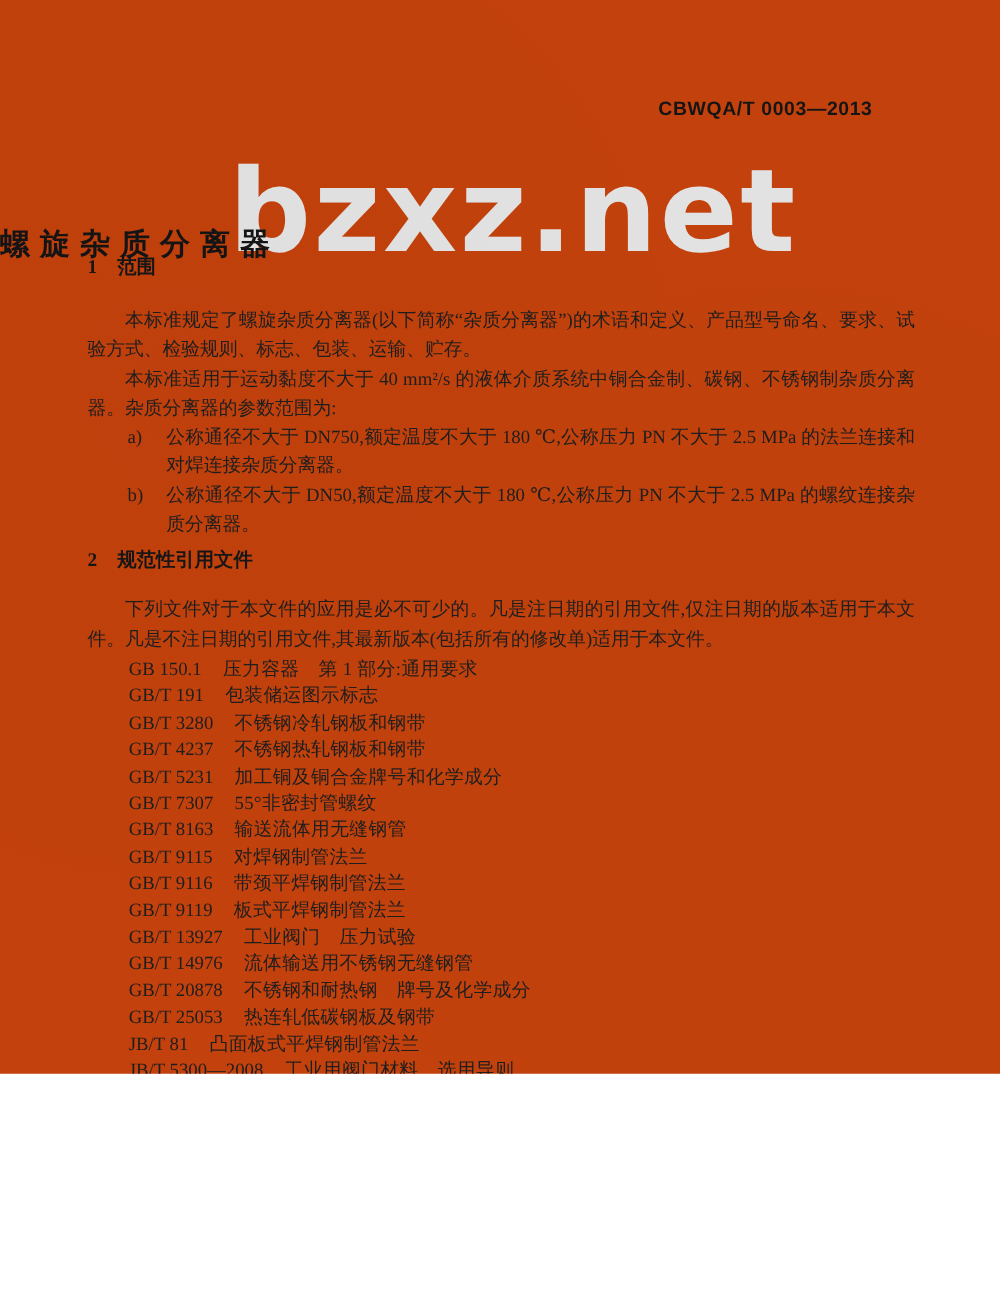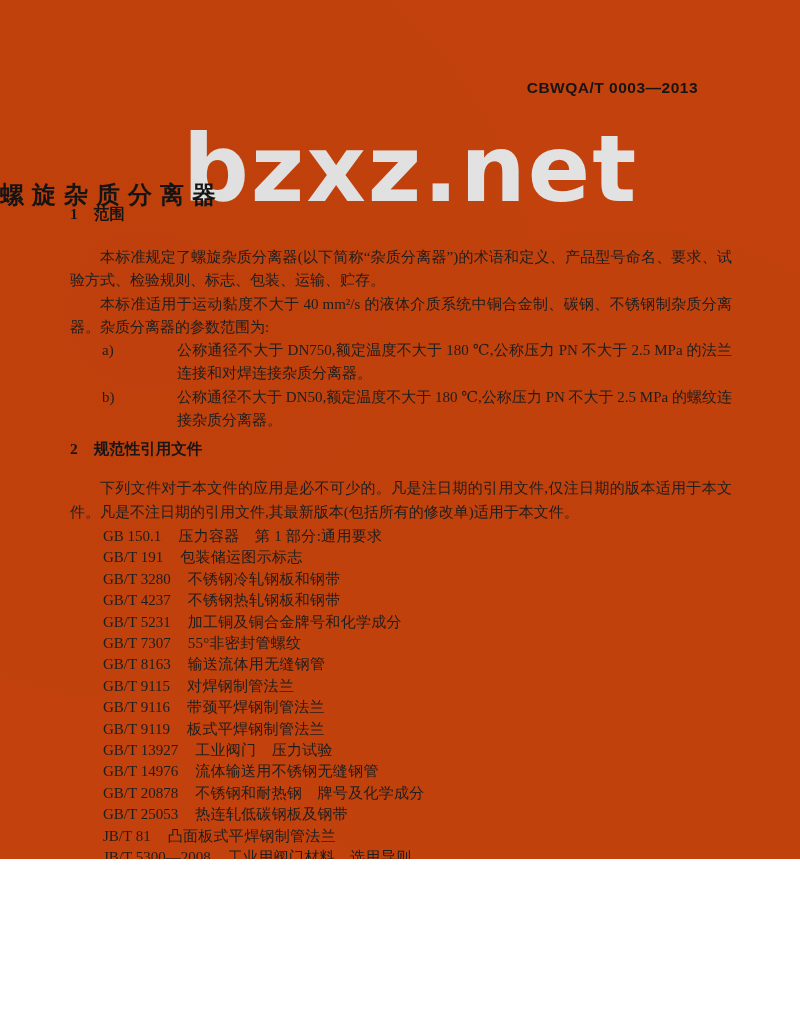--- a/index.html
+++ b/index.html
@@ -85,21 +85,20 @@
     font-size: 15px;
     line-height: 23.3px;
   }
   .scope-item .marker {
     flex: 0 0 31px;
     font-family: "Liberation Serif", serif;
   }
   .scope-item .item-text {
     flex: 1;
     text-align: justify;
-    margin-left: 44px;
   }
   .refs { padding-left: 33px; margin-top: 2px; }
   .ref-row {
     font-size: 15px;
     line-height: 21.4px;
     white-space: nowrap;
   }
   .ref-code {
     display: inline-block;
     margin-right: 17px;

